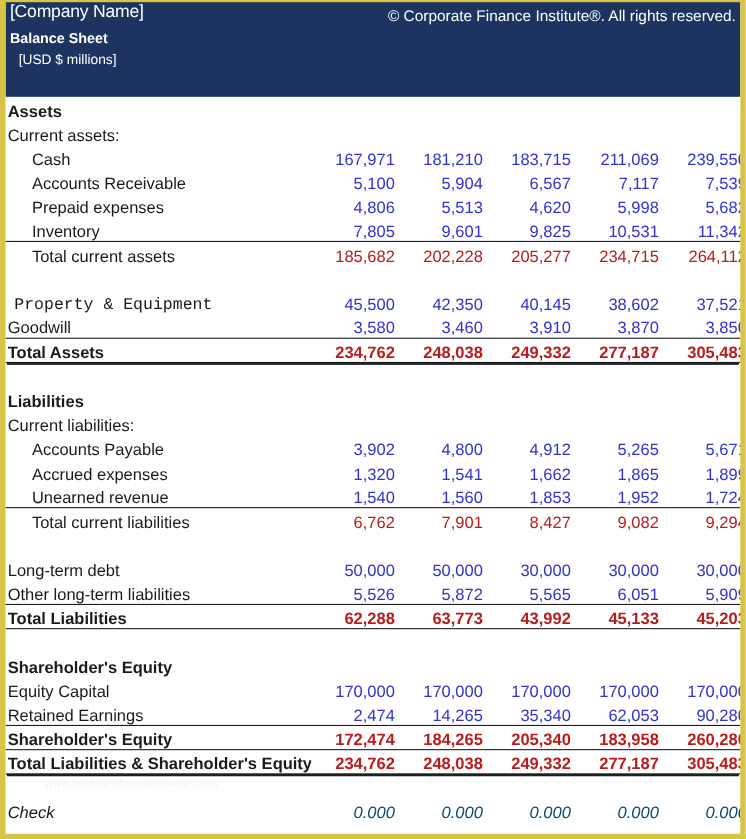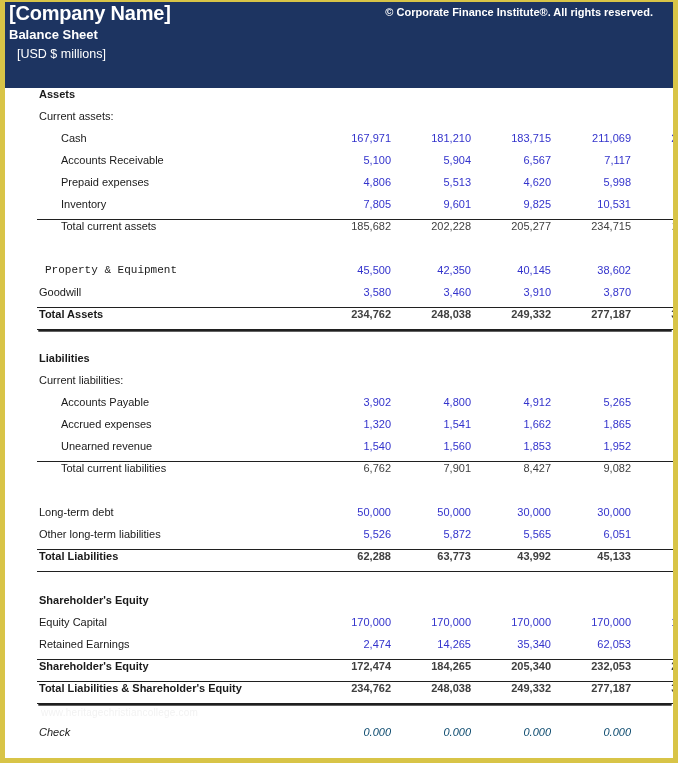--- a/index.html
+++ b/index.html
@@ -31,31 +31,31 @@
     color: #ffffff;
     height: 88px;
     box-sizing: border-box;
     padding: 0;
     border-top: 2px solid #d8c447;
   }
   .hdr-company {
     position: absolute;
     left: 4px;
     top: 0px;
-    font-size: 20px;
-    font-weight: bold;
+    font-size: 16px;
+    font-weight: normal;
     letter-spacing: -0.2px;
     white-space: nowrap;
   }
   .hdr-copyright {
     position: absolute;
-    right: 20px;
+    right: 4px;
     top: 4px;
-    font-size: 11px;
-    font-weight: bold;
+    font-size: 14px;
+    font-weight: normal;
     white-space: nowrap;
   }
   .hdr-title {
     position: absolute;
     left: 4px;
     top: 25px;
     font-size: 13px;
     font-weight: bold;
     white-space: nowrap;
   }
@@ -84,26 +84,25 @@
     padding-right: 4px;
     box-sizing: border-box;
   }
 
   
   .body {
     position: relative;
   }
   .row {
     display: flex;
-    align-items: flex-start;
+    align-items: flex-end;
     height: 22px;
-    font-size: 11px;
+    font-size: 15px;
     color: #1a1a1a;
     box-sizing: border-box;
-    margin-left: 32px;
   }
   .row .lbl {
     flex: 0 0 278px;
     padding-left: 2px;
     box-sizing: border-box;
     white-space: nowrap;
     overflow: hidden;
   }
   .row .val {
     flex: 0 0 80px;
@@ -115,21 +114,21 @@
 
   
   .ind0 .lbl { padding-left: 2px; }
   .ind1 .lbl { padding-left: 8px; font-family: Liberation Mono, monospace; }
   .ind2 .lbl { padding-left: 24px; }
 
   
   .sect .lbl { font-weight: bold; }
   .tot .lbl, .tot .val { font-weight: bold; }
   .blue .val { color: #3333cc; }
-  .black .val { color: #404040; }
+  .black .val { color: #b91c1c; }
   .rule-bottom { border-bottom: 1.3px solid #202020; }
   .rule-dbl {
     border-bottom: 1.3px solid #202020;
     box-shadow: 0 3px 0 -1.3px #202020;
   }
   .spacer { height: 22px; }
   .check-row {
     font-style: italic;
   }
   .check-row .lbl { font-style: italic; }
@@ -371,21 +370,21 @@
       <div class="val">35,340</div>
       <div class="val">62,053</div>
       <div class="val">90,280</div>
     </div>
 
     <div class="row ind0 tot black rule-bottom">
       <div class="lbl">Shareholder's Equity</div>
       <div class="val">172,474</div>
       <div class="val">184,265</div>
       <div class="val">205,340</div>
-      <div class="val">232,053</div>
+      <div class="val">183,958</div>
       <div class="val">260,280</div>
     </div>
 
     <div class="row ind0 tot black rule-dbl">
       <div class="lbl">Total Liabilities &amp; Shareholder's Equity</div>
       <div class="val">234,762</div>
       <div class="val">248,038</div>
       <div class="val">249,332</div>
       <div class="val">277,187</div>
       <div class="val">305,483</div>

